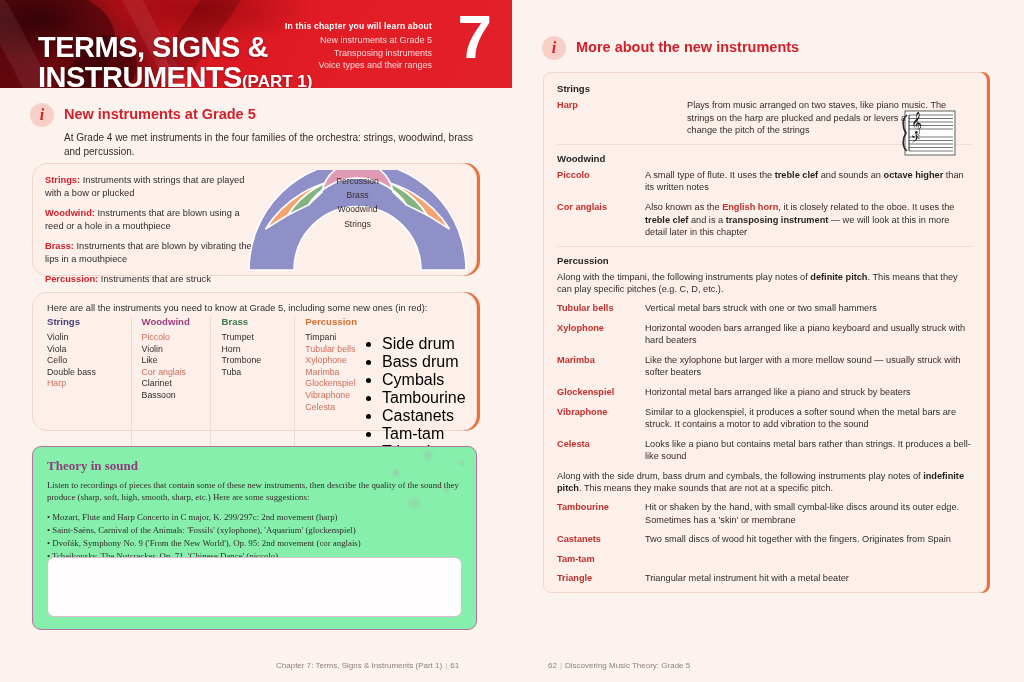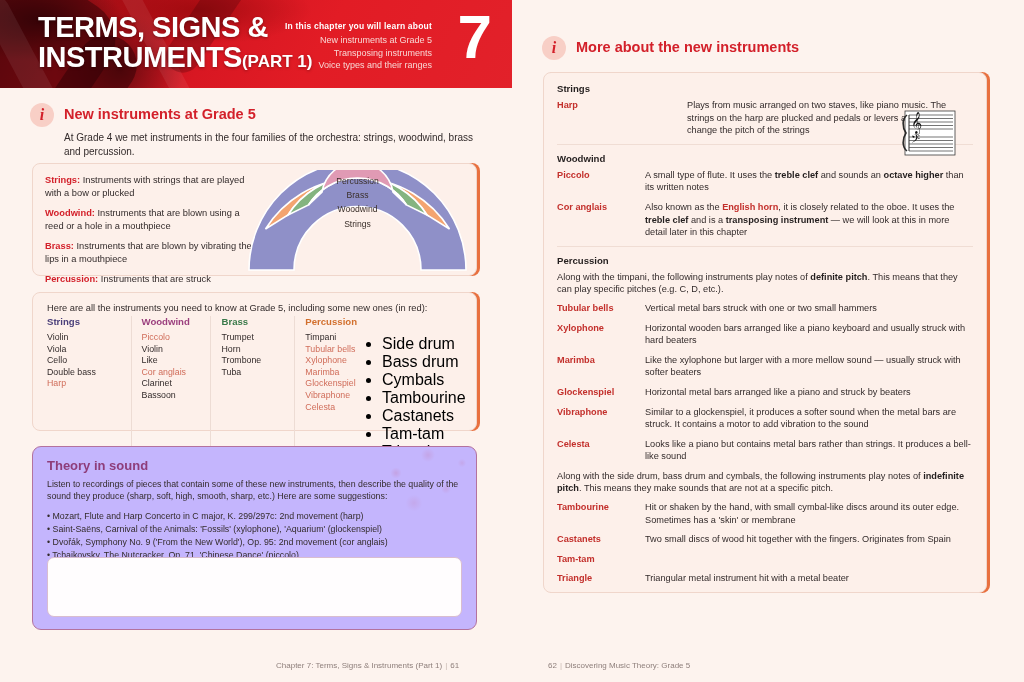--- a/index.html
+++ b/index.html
@@ -27,21 +27,21 @@
   }
   .banner .streak {
     position: absolute; background: rgba(255,255,255,0.07);
     transform: rotate(-28deg); border-radius: 40px;
   }
   .banner .dark {
     position: absolute; background: rgba(40,0,5,0.45);
     transform: rotate(34deg); border-radius: 40px;
   }
   .banner-title {
-    position: absolute; left: 38px; top: 12px;
+    position: absolute; left: 38px; top: 32px;
     color: #fff; font-weight: bold; font-size: 29px; line-height: 30px;
     letter-spacing: -0.5px; text-shadow: 0 1px 3px rgba(0,0,0,0.35);
   }
   .banner-title .part { font-size: 17px; letter-spacing: 0px; margin-top: 27px; }
   .chapter-intro {
     position: absolute; right: 80px; top: 21px; width: 210px;
     text-align: right; color: #fff;
   }
   .chapter-intro .ci-head { font-size: 8.5px; font-weight: bold; letter-spacing: 0.2px; margin-bottom: 3px; }
   .chapter-intro .ci-item { font-size: 9px; color: #f8d7d4; line-height: 12.5px; }
@@ -59,21 +59,21 @@
     font-size: 16px; line-height: 24px; text-align: center;
   }
   .sec-title { color: #d3202a; font-size: 14.5px; font-weight: bold; padding-top: 3px; }
 
   .intro-block { position: absolute; left: 30px; top: 103px; width: 450px; }
   .intro-text { font-size: 10px; color: #332b2b; line-height: 14px; margin-left: 34px; margin-top: 4px; }
 
   
   .card {
     position: absolute; background: #fdf0ea;
-    border: 1px solid #f0d6cb; border-radius: 8px;
+    border: 1px solid #f0d6cb; border-radius: 15px;
   }
   .card::after {
     content: ""; position: absolute; right: -3px; top: 4px; bottom: 4px;
     width: 4px; background: #e8703f; border-radius: 3px; z-index: -1;
   }
   .card.accent-wrap { box-shadow: 3px 0 0 0 #e8703f; }
 
   .families-card { left: 32px; top: 163px; width: 445px; height: 113px; padding: 10px 12px; }
   .fam-list { width: 215px; font-size: 9.3px; color: #332b2b; line-height: 13px; }
   .fam-list p { margin-bottom: 7px; }
@@ -98,22 +98,22 @@
   .col-perc { width: 90px; }
   .col-perc2 { width: 80px; padding-top: 19px; }
   .h-strings { color: #4a3f7a; }
   .h-wood { color: #9b3f7e; }
   .h-brass { color: #3a7a4a; }
   .h-perc { color: #d2702e; }
 
   
   .theory-card {
     position: absolute; left: 32px; top: 446px; width: 445px; height: 184px;
-    background: #c4b5fd; border: 1.4px solid #b4729e; border-radius: 9px;
-    padding: 11px 14px; overflow: hidden;
+    background: #86efac; border: 1.4px solid #b4729e; border-radius: 9px;
+    padding: 11px 14px; overflow: hidden; font-family: Liberation Serif, serif;
   }
   .theory-deco {
     position: absolute; right: -10px; top: -14px; width: 120px; height: 120px;
     background:
       radial-gradient(circle 8px at 30px 40px, rgba(196,120,168,0.30), transparent 70%),
       radial-gradient(circle 10px at 62px 22px, rgba(196,120,168,0.26), transparent 70%),
       radial-gradient(circle 7px at 80px 56px, rgba(196,120,168,0.24), transparent 70%),
       radial-gradient(circle 12px at 48px 70px, rgba(196,120,168,0.20), transparent 70%),
       radial-gradient(circle 6px at 96px 30px, rgba(196,120,168,0.22), transparent 70%);
   }

